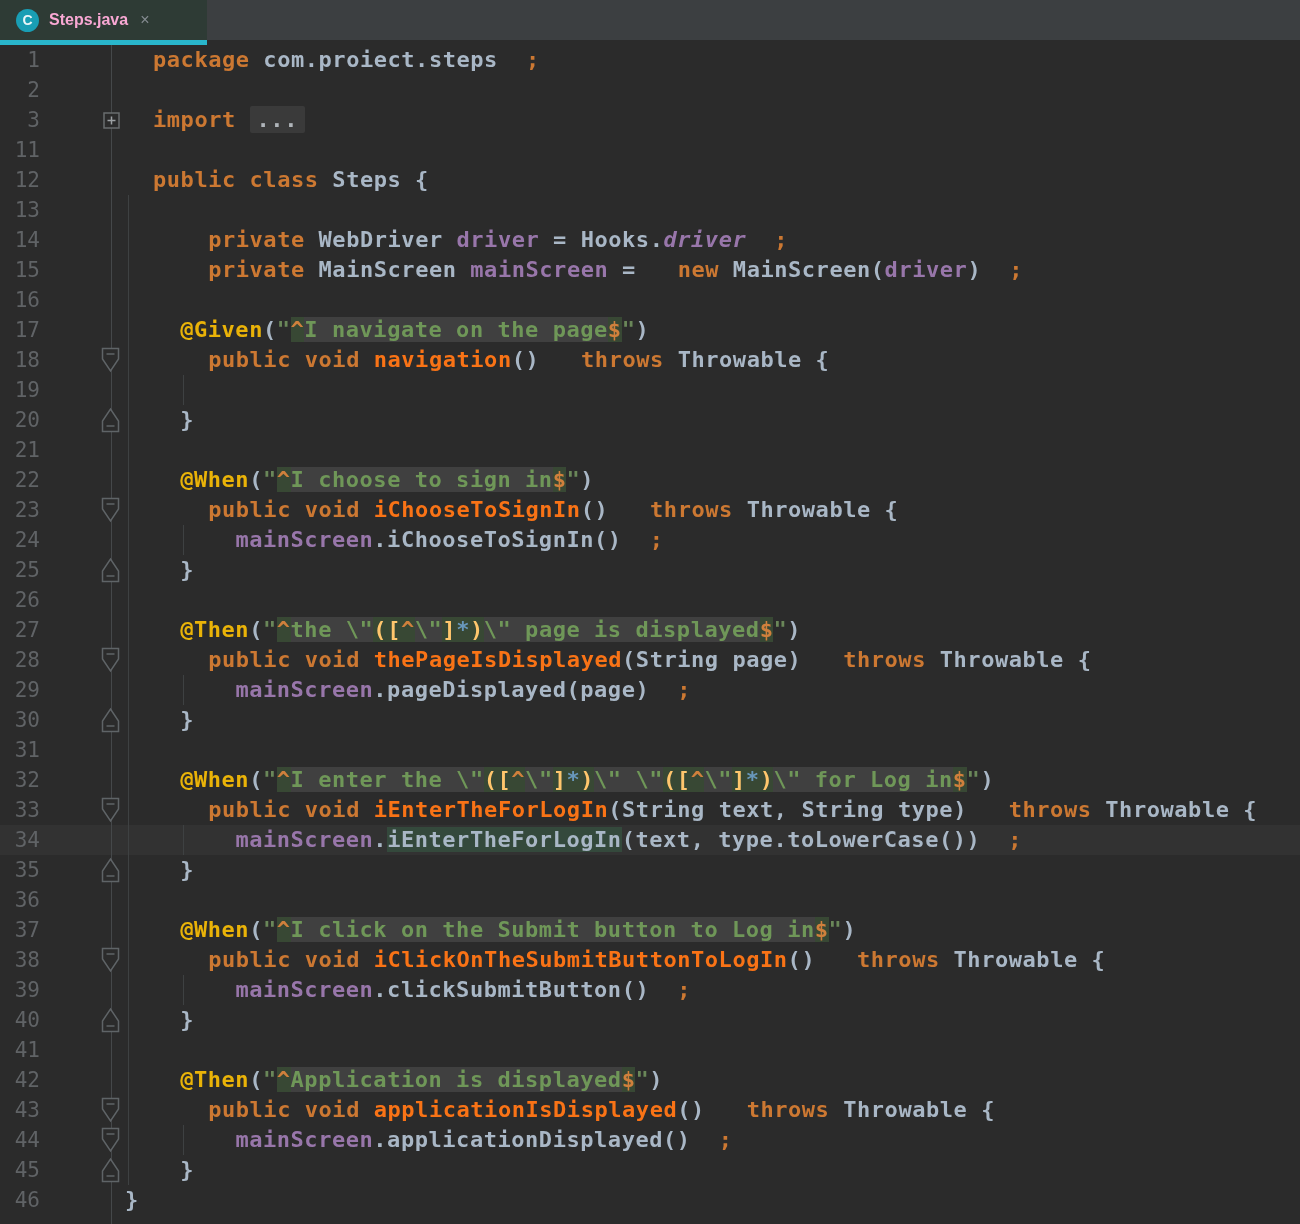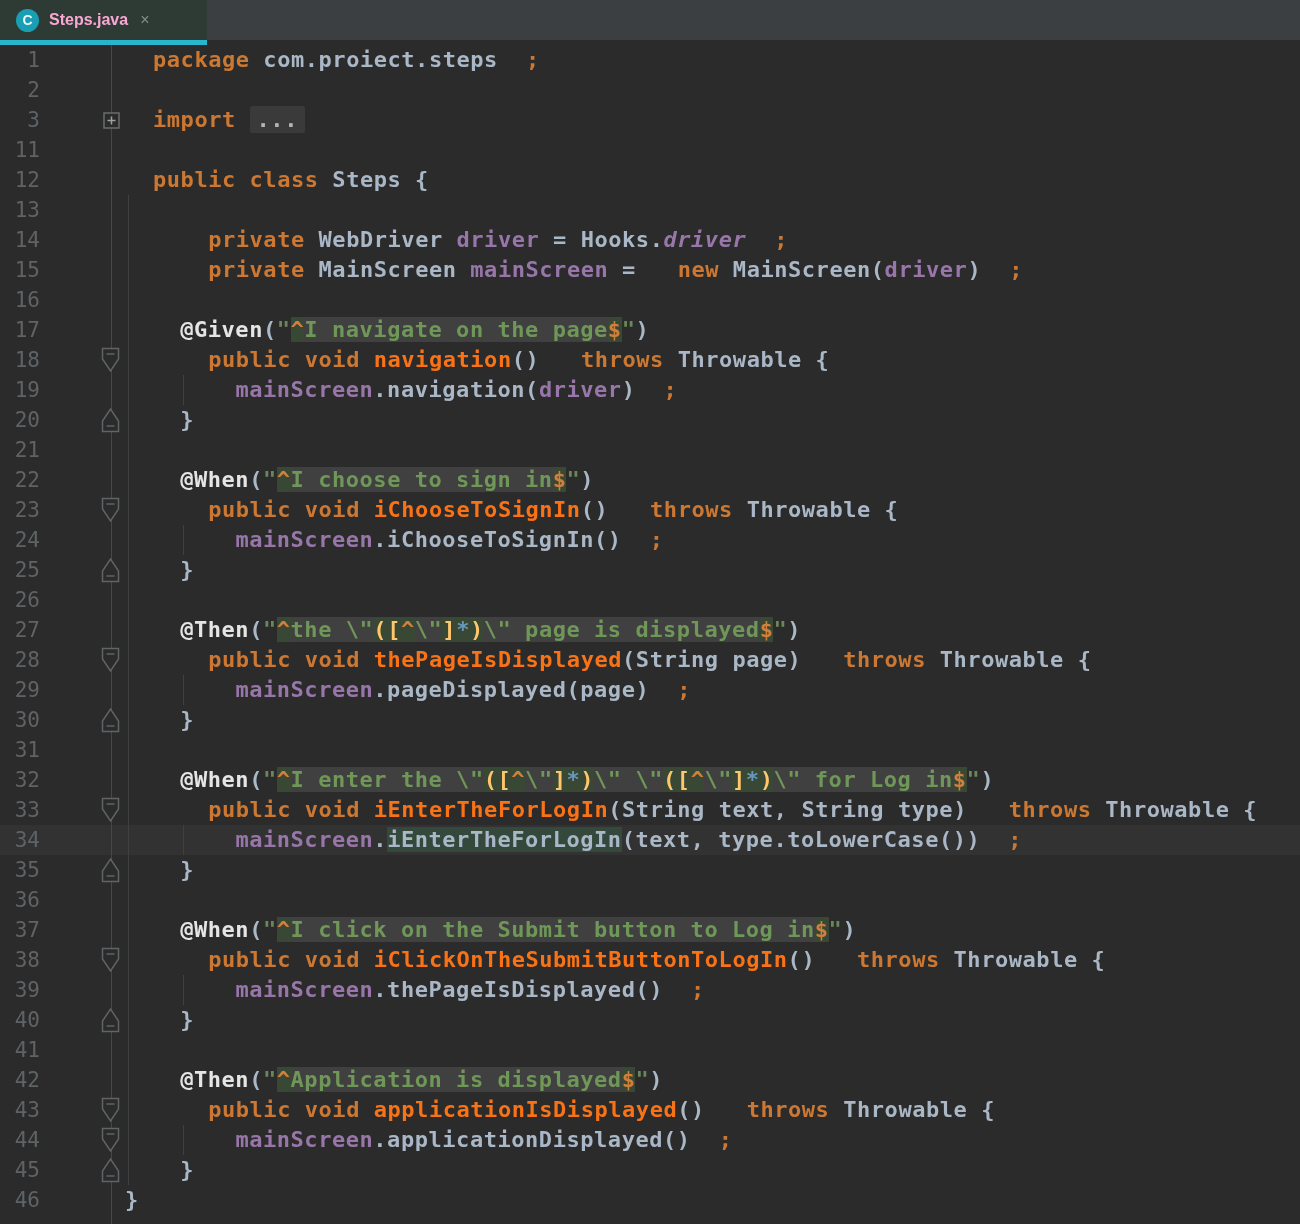--- a/index.html
+++ b/index.html
@@ -22,21 +22,21 @@
   .code{position:absolute;left:125px;top:0;font-size:22px;line-height:30px;letter-spacing:.55px;font-weight:bold;}
   .fold{position:absolute;z-index:2;display:inline-block;cursor:pointer;}
   .fold-down,.fold-up{left:101px;top:2px;}
   .fold-plus{left:103px;top:7px;}
   
   .tk-k{color:#cc7832;margin-left:28px;}
   .tk-d{color:#a9b7c6;}
   .tk-f{color:#9876aa;}
   .tk-fi{color:#9876aa;font-style:italic;}
   .tk-m{color:#f97316;}
-  .tk-a{color:#e5e5e5;}
+  .tk-a{color:#eab308;}
   .tk-s{color:#6a8759;}
   .tk-r{color:#6f9758;background:#404040;}
   .tk-rm{color:#d0803c;background:#384834;}
   .tk-rb{color:#ffc66d;background:#384834;}
   .tk-rs{color:#6897bb;background:#384834;}
   .tk-ih{color:#a9b7c6;background:#34493c;}
   .tk-fd{color:#b0b5ba;background:#3a3a3a;padding:1px 7px;border-radius:2px;}
 </style>
 </head>
 <body>
@@ -64,21 +64,21 @@
         <div class="row"><span class="ln">12</span><span class="code"><span class="tk-k">public class</span><span class="tk-d"> Steps {</span></span></div>
         <div class="row"><span class="ln">13</span><span class="code"></span></div>
         <div class="row"><span class="ln">14</span><span class="code"><span class="tk-d">    </span><span class="tk-k">private</span><span class="tk-d"> WebDriver </span><span class="tk-f">driver</span><span class="tk-d"> = Hooks.</span><span class="tk-fi">driver</span><span class="tk-k">;</span></span></div>
         <div class="row"><span class="ln">15</span><span class="code"><span class="tk-d">    </span><span class="tk-k">private</span><span class="tk-d"> MainScreen </span><span class="tk-f">mainScreen</span><span class="tk-d"> = </span><span class="tk-k">new</span><span class="tk-d"> MainScreen(</span><span class="tk-f">driver</span><span class="tk-d">)</span><span class="tk-k">;</span></span></div>
         <div class="row"><span class="ln">16</span><span class="code"></span></div>
         <div class="row"><span class="ln">17</span><span class="code"><span class="tk-d">    </span><span class="tk-a">@Given</span><span class="tk-d">(</span><span class="tk-s">"</span><span class="tk-rm">^</span><span class="tk-r">I navigate on the page</span><span class="tk-rm">$</span><span class="tk-s">"</span><span class="tk-d">)</span></span></div>
         <div class="row"><span class="ln">18</span><span class="fold fold-down"><svg width="19" height="26" viewBox="0 0 19 26">
               <path d="M1.5,1.5 H17.5 V12 L9.5,24 L1.5,12 Z" fill="#2b2b2b" stroke="#5f6467" stroke-width="1.5"></path>
               <path d="M5.5,7 H13.5" stroke="#5f6467" stroke-width="1.5"></path>
             </svg></span><span class="code"><span class="tk-d">    </span><span class="tk-k">public void</span><span class="tk-d"> </span><span class="tk-m">navigation</span><span class="tk-d">() </span><span class="tk-k">throws</span><span class="tk-d"> Throwable {</span></span></div>
-        <div class="row"><span class="ln">19</span><span class="code"><span class="tk-d">        </span><span class="tk-f">mainScreen</span><span class="tk-d">.navigation(</span><span class="tk-f">driver</span><span class="tk-d">)</span><span class="tk-k">;</span></span></div>
+        <div class="row"><span class="ln">19</span></div>
         <div class="row"><span class="ln">20</span><span class="fold fold-up"><svg width="19" height="26" viewBox="0 0 19 26">
               <path d="M1.5,24.5 H17.5 V14 L9.5,2 L1.5,14 Z" fill="#2b2b2b" stroke="#5f6467" stroke-width="1.5"></path>
               <path d="M5.5,19 H13.5" stroke="#5f6467" stroke-width="1.5"></path>
             </svg></span><span class="code"><span class="tk-d">    }</span></span></div>
         <div class="row"><span class="ln">21</span><span class="code"></span></div>
         <div class="row"><span class="ln">22</span><span class="code"><span class="tk-d">    </span><span class="tk-a">@When</span><span class="tk-d">(</span><span class="tk-s">"</span><span class="tk-rm">^</span><span class="tk-r">I choose to sign in</span><span class="tk-rm">$</span><span class="tk-s">"</span><span class="tk-d">)</span></span></div>
         <div class="row"><span class="ln">23</span><span class="fold fold-down"><svg width="19" height="26" viewBox="0 0 19 26">
               <path d="M1.5,1.5 H17.5 V12 L9.5,24 L1.5,12 Z" fill="#2b2b2b" stroke="#5f6467" stroke-width="1.5"></path>
               <path d="M5.5,7 H13.5" stroke="#5f6467" stroke-width="1.5"></path>
             </svg></span><span class="code"><span class="tk-d">    </span><span class="tk-k">public void</span><span class="tk-d"> </span><span class="tk-m">iChooseToSignIn</span><span class="tk-d">() </span><span class="tk-k">throws</span><span class="tk-d"> Throwable {</span></span></div>
@@ -108,21 +108,21 @@
         <div class="row"><span class="ln">35</span><span class="fold fold-up"><svg width="19" height="26" viewBox="0 0 19 26">
               <path d="M1.5,24.5 H17.5 V14 L9.5,2 L1.5,14 Z" fill="#2b2b2b" stroke="#5f6467" stroke-width="1.5"></path>
               <path d="M5.5,19 H13.5" stroke="#5f6467" stroke-width="1.5"></path>
             </svg></span><span class="code"><span class="tk-d">    }</span></span></div>
         <div class="row"><span class="ln">36</span><span class="code"></span></div>
         <div class="row"><span class="ln">37</span><span class="code"><span class="tk-d">    </span><span class="tk-a">@When</span><span class="tk-d">(</span><span class="tk-s">"</span><span class="tk-rm">^</span><span class="tk-r">I click on the Submit button to Log in</span><span class="tk-rm">$</span><span class="tk-s">"</span><span class="tk-d">)</span></span></div>
         <div class="row"><span class="ln">38</span><span class="fold fold-down"><svg width="19" height="26" viewBox="0 0 19 26">
               <path d="M1.5,1.5 H17.5 V12 L9.5,24 L1.5,12 Z" fill="#2b2b2b" stroke="#5f6467" stroke-width="1.5"></path>
               <path d="M5.5,7 H13.5" stroke="#5f6467" stroke-width="1.5"></path>
             </svg></span><span class="code"><span class="tk-d">    </span><span class="tk-k">public void</span><span class="tk-d"> </span><span class="tk-m">iClickOnTheSubmitButtonToLogIn</span><span class="tk-d">() </span><span class="tk-k">throws</span><span class="tk-d"> Throwable {</span></span></div>
-        <div class="row"><span class="ln">39</span><span class="code"><span class="tk-d">        </span><span class="tk-f">mainScreen</span><span class="tk-d">.thePageIsDisplayed()</span><span class="tk-k">;</span></span></div>
+        <div class="row"><span class="ln">39</span><span class="code"><span class="tk-d">        </span><span class="tk-f">mainScreen</span><span class="tk-d">.clickSubmitButton()</span><span class="tk-k">;</span></span></div>
         <div class="row"><span class="ln">40</span><span class="fold fold-up"><svg width="19" height="26" viewBox="0 0 19 26">
               <path d="M1.5,24.5 H17.5 V14 L9.5,2 L1.5,14 Z" fill="#2b2b2b" stroke="#5f6467" stroke-width="1.5"></path>
               <path d="M5.5,19 H13.5" stroke="#5f6467" stroke-width="1.5"></path>
             </svg></span><span class="code"><span class="tk-d">    }</span></span></div>
         <div class="row"><span class="ln">41</span><span class="code"></span></div>
         <div class="row"><span class="ln">42</span><span class="code"><span class="tk-d">    </span><span class="tk-a">@Then</span><span class="tk-d">(</span><span class="tk-s">"</span><span class="tk-rm">^</span><span class="tk-r">Application is displayed</span><span class="tk-rm">$</span><span class="tk-s">"</span><span class="tk-d">)</span></span></div>
         <div class="row"><span class="ln">43</span><span class="fold fold-down"><svg width="19" height="26" viewBox="0 0 19 26">
               <path d="M1.5,1.5 H17.5 V12 L9.5,24 L1.5,12 Z" fill="#2b2b2b" stroke="#5f6467" stroke-width="1.5"></path>
               <path d="M5.5,7 H13.5" stroke="#5f6467" stroke-width="1.5"></path>
             </svg></span><span class="code"><span class="tk-d">    </span><span class="tk-k">public void</span><span class="tk-d"> </span><span class="tk-m">applicationIsDisplayed</span><span class="tk-d">() </span><span class="tk-k">throws</span><span class="tk-d"> Throwable {</span></span></div>

